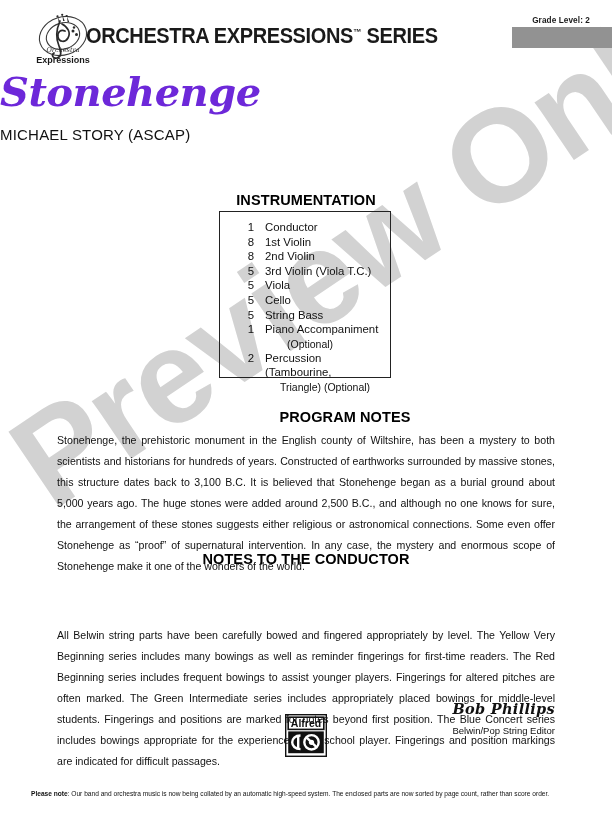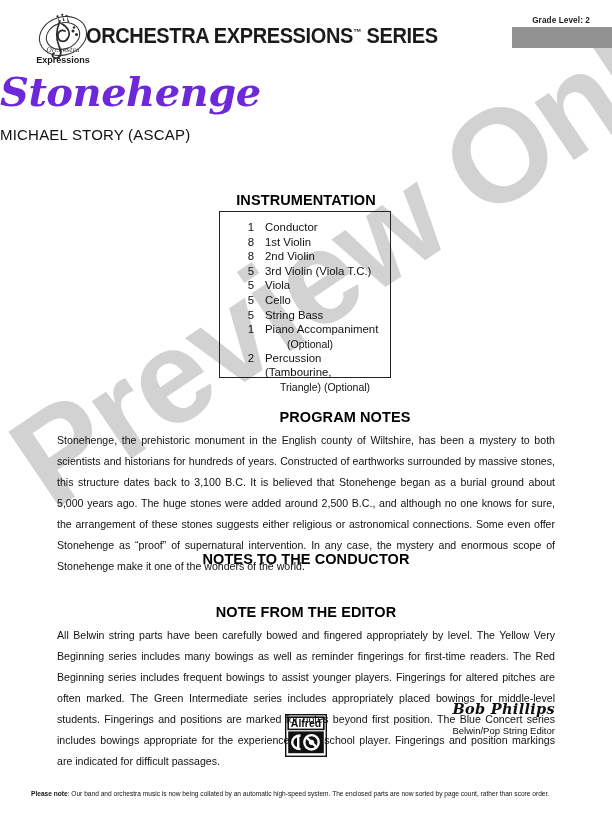--- a/index.html
+++ b/index.html
@@ -351,21 +351,20 @@
         <div class="instr-sub2">Triangle) (Optional)</div>
       </li>
     </ul>
   </div>
 
   <div class="section-head" style="top:409px;margin-left:39px;">PROGRAM NOTES</div>
   <div class="body-para" style="top:430px;">Stonehenge, the prehistoric monument in the English county of Wiltshire, has been a mystery to both scientists and historians for hundreds of years. Constructed of earthworks surrounded by massive stones, this structure dates back to 3,100 B.C. It is believed that Stonehenge began as a burial ground about 5,000 years ago. The huge stones were added around 2,500 B.C., and although no one knows for sure, the arrangement of these stones suggests either religious or astronomical connections. Some even offer Stonehenge as “proof” of supernatural intervention. In any case, the mystery and enormous scope of Stonehenge make it one of the wonders of the world.</div>
 
   <div class="section-head" style="top:551px;">NOTES TO THE CONDUCTOR</div>
 
-  <div class="section-head" style="top:604px;">NOTE FROM THE EDITOR</div>
   <div class="body-para" style="top:625px;">All Belwin string parts have been carefully bowed and fingered appropriately by level. The Yellow Very Beginning series includes many bowings as well as reminder fingerings for first-time readers. The Red Beginning series includes frequent bowings to assist younger players. Fingerings for altered pitches are often marked. The Green Intermediate series includes appropriately placed bowings for middle-level students. Fingerings and positions are marked for notes beyond first position. The Blue Concert series includes bowings appropriate for the experienced high school player. Fingerings and position markings are indicated for difficult passages.</div>
 
   <div id="signature">
     <div id="sig-name">Bob Phillips</div>
     <div id="sig-role">Belwin/Pop String Editor</div>
   </div>
 
   <div id="alfred">
     <svg viewBox="0 0 42 43" width="42" height="43" xmlns="http://www.w3.org/2000/svg">
       <rect x="0.7" y="0.7" width="40.6" height="41.6" fill="none" stroke="#111111" stroke-width="1.4"></rect>

